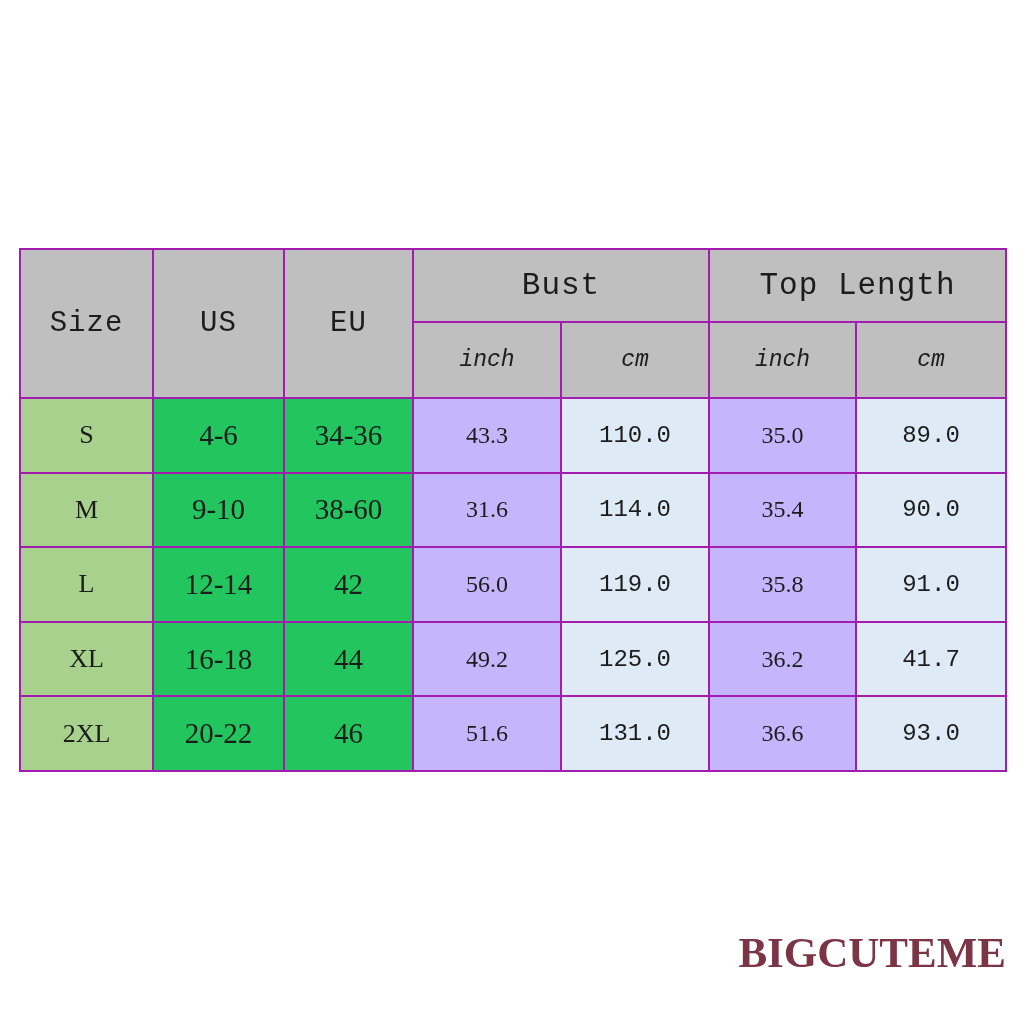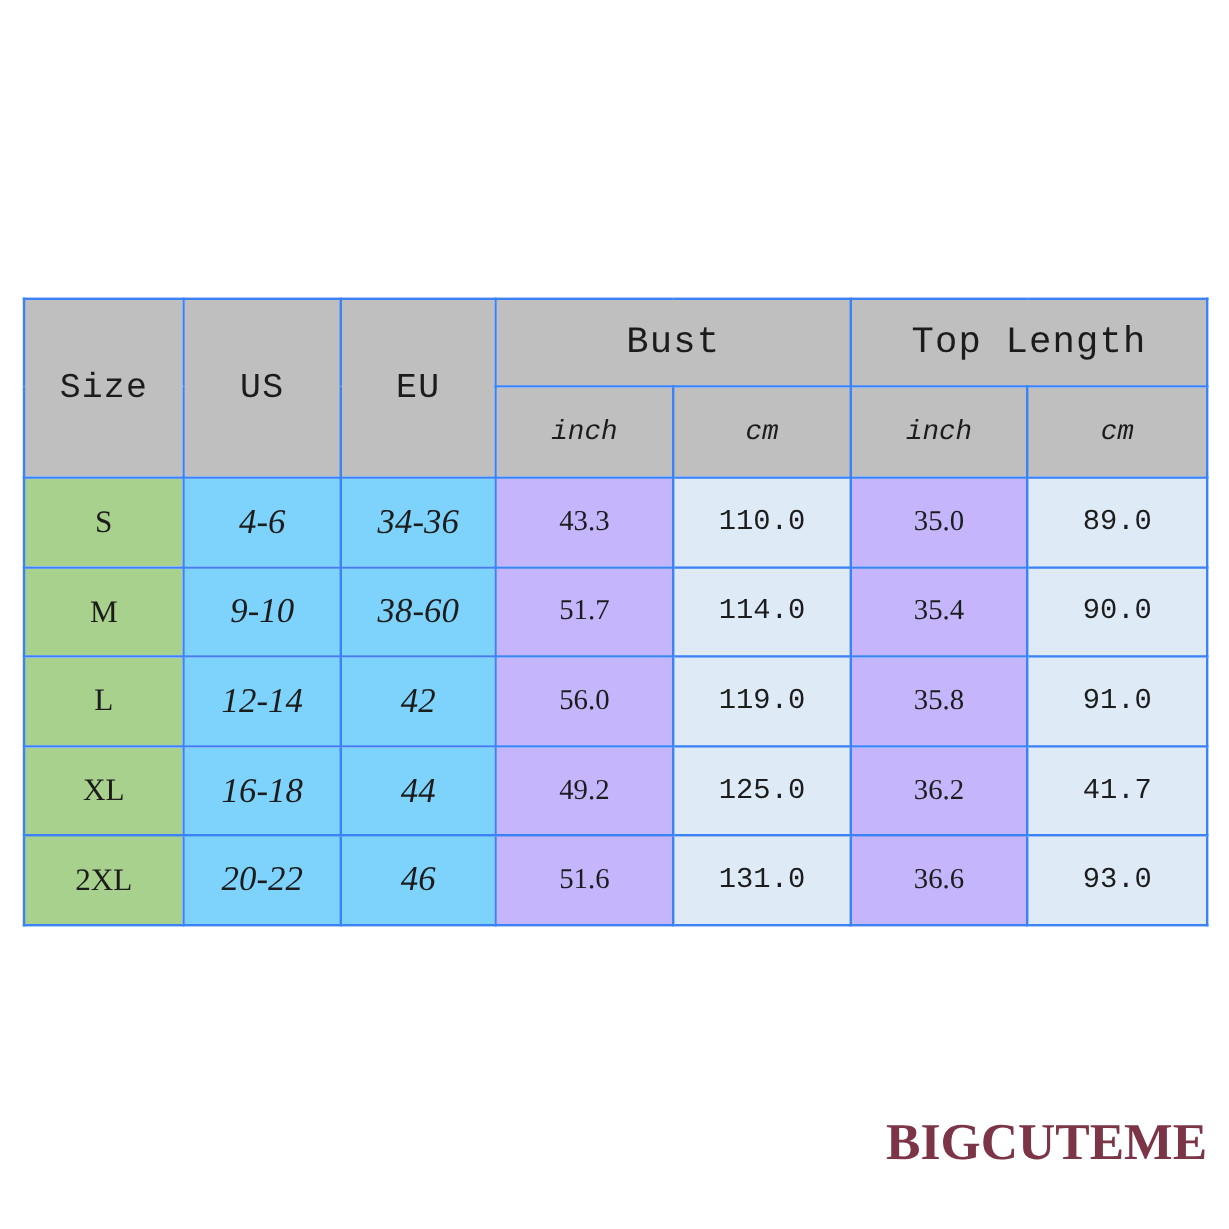--- a/index.html
+++ b/index.html
@@ -17,21 +17,21 @@
   }
   table.size-chart {
     position: absolute;
     left: 19px;
     top: 248px;
     width: 986px;
     border-collapse: collapse;
     table-layout: fixed;
   }
   table.size-chart td {
-    border: 2px solid #3b82f6;
+    border: 2px solid #a21caf;
     text-align: center;
     vertical-align: middle;
     padding: 0;
     color: #1c1c1c;
     overflow: hidden;
   }
   tr.hrow1 { height: 73px; }
   tr.hrow2 { height: 76px; }
   tr.drow  { height: 74.6px; }
 
@@ -47,23 +47,22 @@
     font-size: 23px;
     letter-spacing: 0;
   }
   .c-size {
     background: #a9d18e;
     font-family: "Liberation Serif", "DejaVu Serif", serif;
     font-size: 26px;
     color: #20262e;
   }
   .c-us, .c-eu {
-    background: #7dd3fc;
+    background: #22c55e;
     font-family: "Liberation Serif", "DejaVu Serif", serif;
-    font-style: italic;
     font-size: 29px;
     color: #1f2733;
   }
   .c-inch {
     background: #c4b5fd;
     font-family: "Liberation Serif", "DejaVu Serif", serif;
     font-size: 24px;
     color: #2e2e2e;
   }
   .c-cm {
@@ -122,21 +121,21 @@
         <td class="c-inch">43.3</td>
         <td class="c-cm">110.0</td>
         <td class="c-inch">35.0</td>
         <td class="c-cm">89.0</td>
       </tr>
 
       <tr class="drow">
         <td class="c-size">M</td>
         <td class="c-us">9-10</td>
         <td class="c-eu">38-60</td>
-        <td class="c-inch">51.7</td>
+        <td class="c-inch">31.6</td>
         <td class="c-cm">114.0</td>
         <td class="c-inch">35.4</td>
         <td class="c-cm">90.0</td>
       </tr>
 
       <tr class="drow">
         <td class="c-size">L</td>
         <td class="c-us">12-14</td>
         <td class="c-eu">42</td>
         <td class="c-inch">56.0</td>

